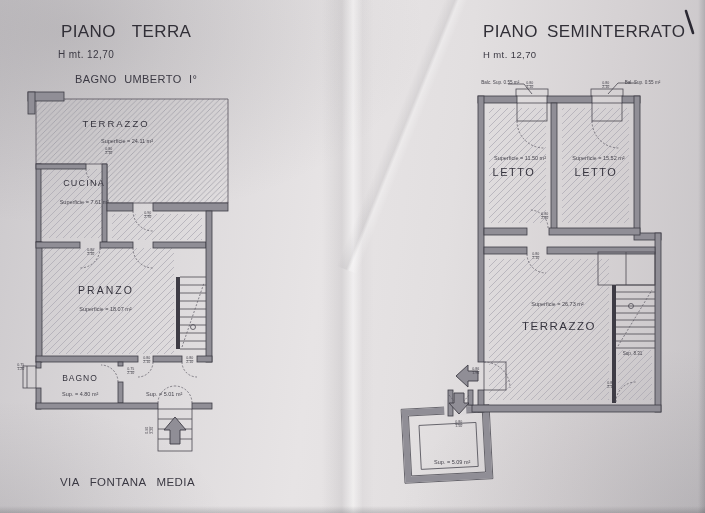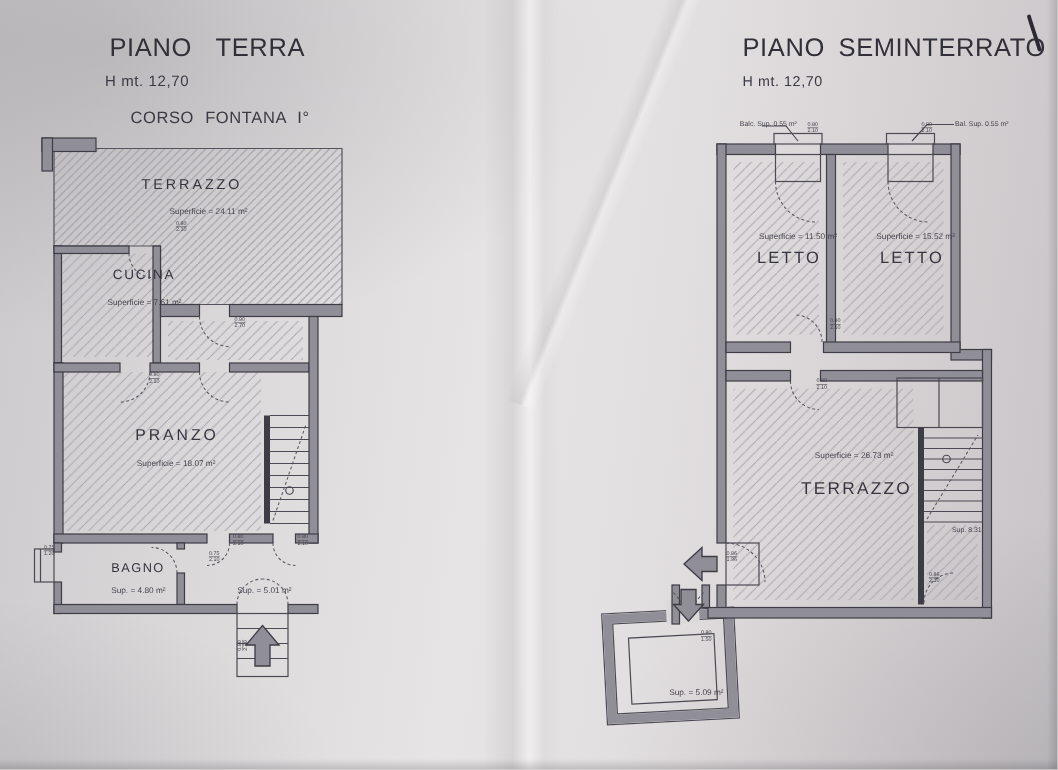--- a/index.html
+++ b/index.html
@@ -24,21 +24,21 @@
     background:linear-gradient(90deg,transparent,rgba(50,48,56,.18));}
   .edge-b{position:absolute;left:0;bottom:0;width:705px;height:7px;pointer-events:none;
     background:linear-gradient(rgba(0,0,0,0),rgba(50,48,54,.20));}
   svg{position:absolute;left:0;top:0;}
   .w{fill:var(--walls);stroke:var(--dark);stroke-width:.8;}
   .wd{fill:var(--dark);stroke:none;}
   .t{fill:none;stroke:var(--line);stroke-width:.8;}
   .d{fill:none;stroke:var(--dash);stroke-width:.7;stroke-dasharray:2 1.6;}
   .arrow{fill:var(--walls);stroke:var(--dark);stroke-width:.9;}
   .pen{fill:none;stroke:#2b2933;stroke-width:2.6;stroke-linecap:round;}
-  .labels{position:absolute;inset:0;color:var(--ink);margin-left:12px;}
+  .labels{position:absolute;inset:0;color:var(--ink);}
   .tl{position:absolute;color:#312f37;font-size:17px;letter-spacing:.4px;white-space:nowrap;}
   .sub{position:absolute;color:#3b3943;font-size:10px;letter-spacing:.4px;white-space:nowrap;}
   .lbl{position:absolute;width:240px;margin-left:-120px;text-align:center;white-space:nowrap;}
   .s{display:inline-block;transform-origin:50% 0;white-space:nowrap;}
   .s50{font-size:11px;transform:scale(.5);}
   .s42{font-size:11px;transform:scale(.42);}
   .room{color:#36343e;}
   .area{color:#46444d;}
   .dim{font-size:9px;line-height:9.5px;transform:scale(.4);color:#44424b;}
   .dim i{display:block;font-style:normal;}
@@ -196,21 +196,22 @@
     <polygon class="arrow" points="459,414 449,403 454,403 454,393 464,393 464,403 469,403"></polygon>
   </g>
 
   <path class="pen" d="M686 11C688 18 691 26 693 33"></path>
 </svg>
 
 <div class="labels">
 
   <div class="tl" style="left:61px;top:22px;word-spacing:11px">PIANO TERRA</div>
   <div class="sub" style="left:58px;top:49px">H mt. 12,70</div>
-  <div class="sub" style="left:75px;top:73px;font-size:11px;word-spacing:4px">CORSO FONTANA I°</div>
+  <div class="sub" style="left:75px;top:73px;font-size:11px;word-spacing:4px">BAGNO UMBERTO I°</div>
+  <div class="sub" style="left:60px;top:476px;font-size:11.5px;word-spacing:7px">VIA FONTANA MEDIA</div>
 
   <div class="lbl room" style="left:116px;top:118px;font-size:9.5px;letter-spacing:2px">TERRAZZO</div>
   <div class="lbl" style="left:127px;top:134px"><span class="s s50 area">Superficie = 24.11 m²</span></div>
   <div class="lbl room" style="left:84px;top:178px;font-size:9px;letter-spacing:1.2px">CUCINA</div>
   <div class="lbl" style="left:84px;top:195px"><span class="s s50 area">Superficie = 7.61 m²</span></div>
   <div class="lbl room" style="left:106px;top:284px;font-size:10.5px;letter-spacing:2px">PRANZO</div>
   <div class="lbl" style="left:105px;top:302px"><span class="s s50 area">Superficie = 18.07 m²</span></div>
   <div class="lbl room" style="left:80px;top:373px;font-size:8.5px;letter-spacing:1px">BAGNO</div>
   <div class="lbl" style="left:80px;top:387px"><span class="s s50 area">Sup. = 4.80 m²</span></div>
   <div class="lbl" style="left:164px;top:387px"><span class="s s50 area">Sup. = 5.01 m²</span></div>

